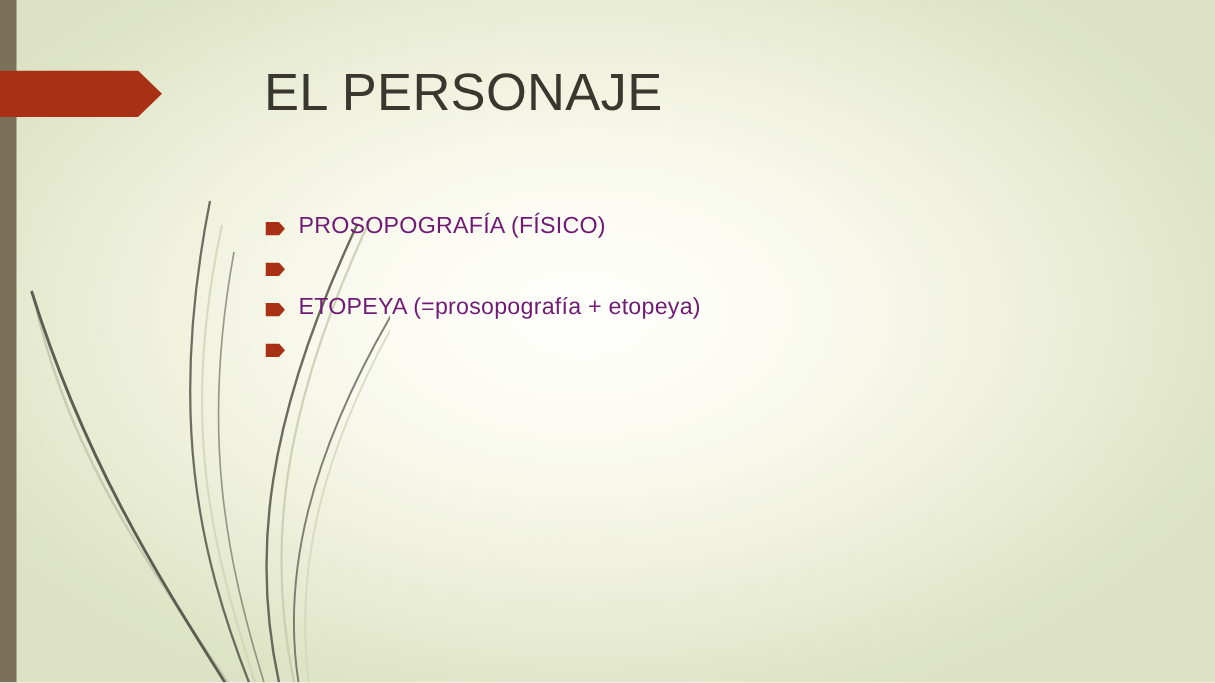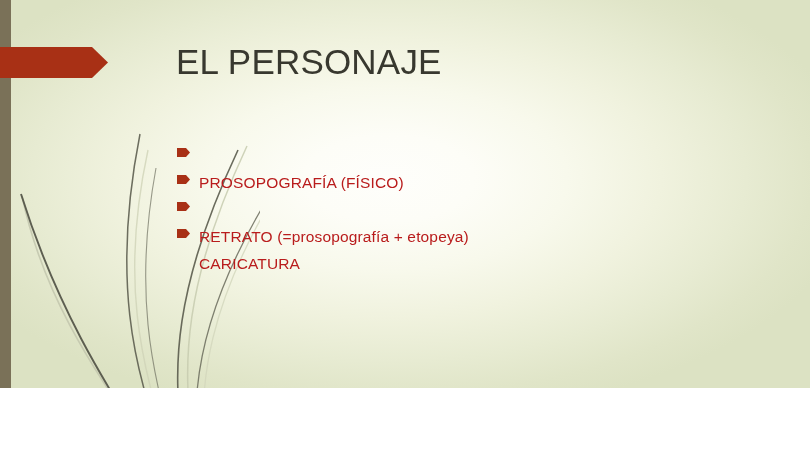--- a/index.html
+++ b/index.html
@@ -7,21 +7,21 @@
     padding: 0;
     background: #ffffff;
   }
   body {
     font-family: "Liberation Sans", sans-serif;
   }
 
   #slide {
     position: relative;
     width: 810px;
-    height: 388px;
+    height: 455px;
     overflow: hidden;
     background: #dee3c5;
   }
 
   
   #slide-bg {
     position: absolute;
     inset: 0;
     background:
       radial-gradient(ellipse 58% 62% at 48% 46%,
@@ -96,25 +96,24 @@
     flex: 0 0 auto;
     width: 13px;
     height: 9px;
     margin-top: 8px;
     margin-right: 9px;
   }
   .bullet-text {
     flex: 1 1 auto;
     font-size: 15.5px;
     line-height: 22px;
-    color: #b91c1c;
+    color: #701a75;
     letter-spacing: 0.15px;
     white-space: nowrap;
     font-family: "Liberation Sans", sans-serif;
-    margin-top: 32px;
   }
 </style>
 </head>
 <body>
 
 <div id="slide">
 
   <div id="slide-bg"></div>
 
   <svg id="decor" viewBox="0 0 260 455" preserveAspectRatio="none">
@@ -151,25 +150,24 @@
     <div class="bullet-row">
       <svg class="bullet-marker" viewBox="0 0 13 9" preserveAspectRatio="none">
         <polygon points="0,0 9,0 13,4.5 9,9 0,9" fill="#a83015"></polygon>
       </svg>
     </div>
 
     <div class="bullet-row">
       <svg class="bullet-marker" viewBox="0 0 13 9" preserveAspectRatio="none">
         <polygon points="0,0 9,0 13,4.5 9,9 0,9" fill="#a83015"></polygon>
       </svg>
-      <span class="bullet-text">RETRATO (=prosopografía + etopeya)</span>
+      <span class="bullet-text">ETOPEYA (=prosopografía + etopeya)</span>
     </div>
 
     <div class="bullet-row">
       <svg class="bullet-marker" viewBox="0 0 13 9" preserveAspectRatio="none">
         <polygon points="0,0 9,0 13,4.5 9,9 0,9" fill="#a83015"></polygon>
       </svg>
-      <span class="bullet-text">CARICATURA</span>
     </div>
 
   </div>
 
 </div>
 
 </body></html>

